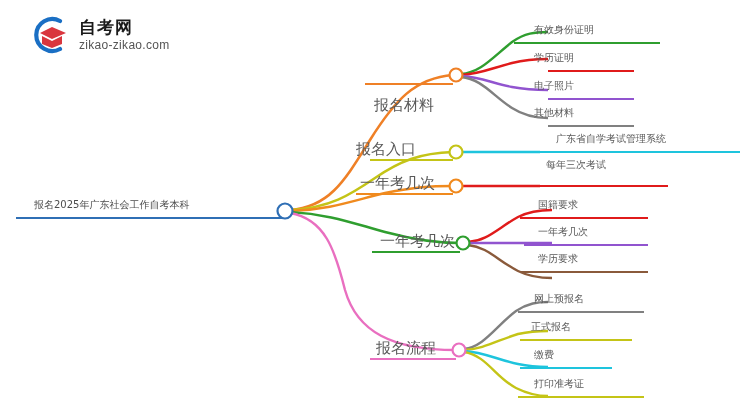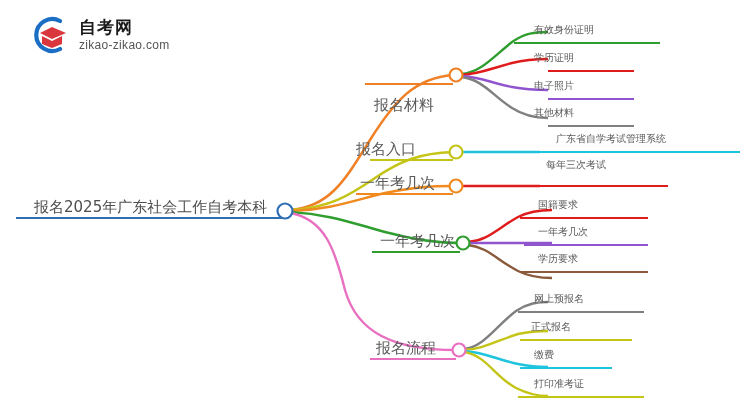--- a/index.html
+++ b/index.html
@@ -57,21 +57,21 @@
     font-family: "Liberation Sans", sans-serif;
   }
   .node-label {
     position: absolute;
     white-space: nowrap;
     color: #595959;
     font-family: "DejaVu Sans", "Liberation Sans", sans-serif;
     line-height: 1;
   }
   .root-label {
-    font-size: 15px;
+    font-size: 10px;
     color: #4d4d4d;
   }
   .l1-label {
     font-size: 15px;
   }
   .l2-label {
     font-size: 10px;
   }
 </style>
 </head>

